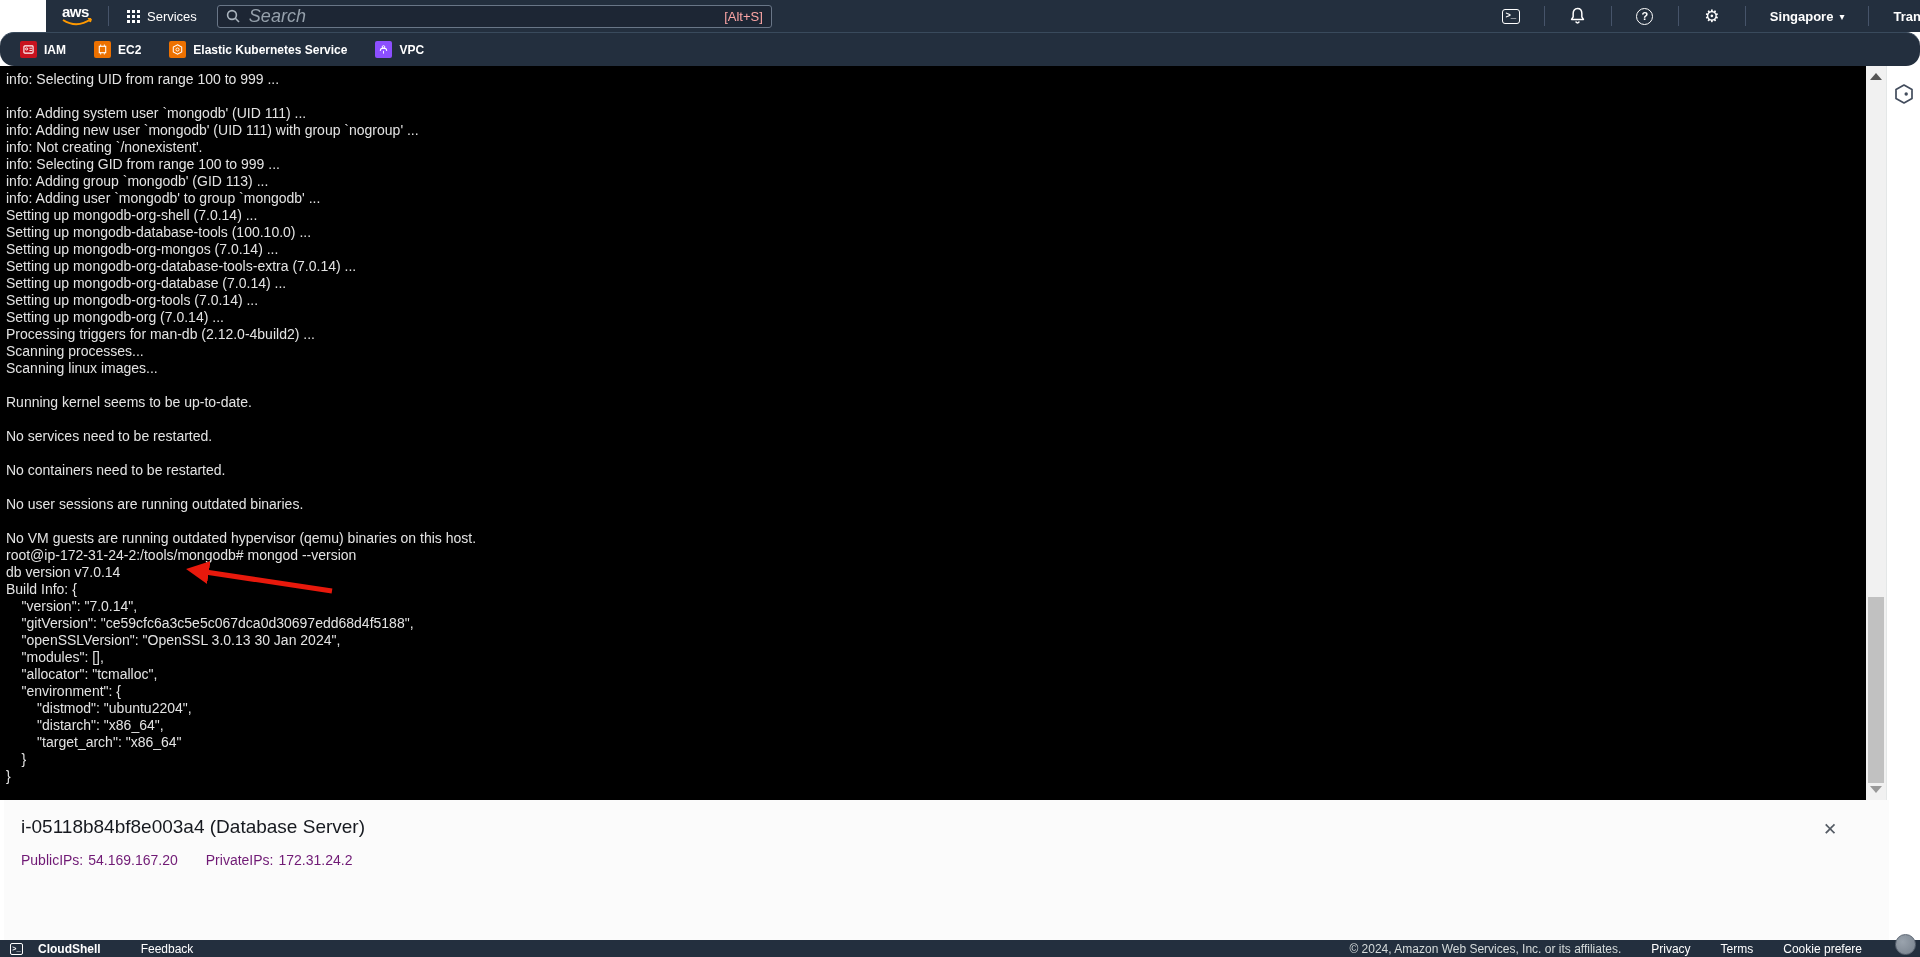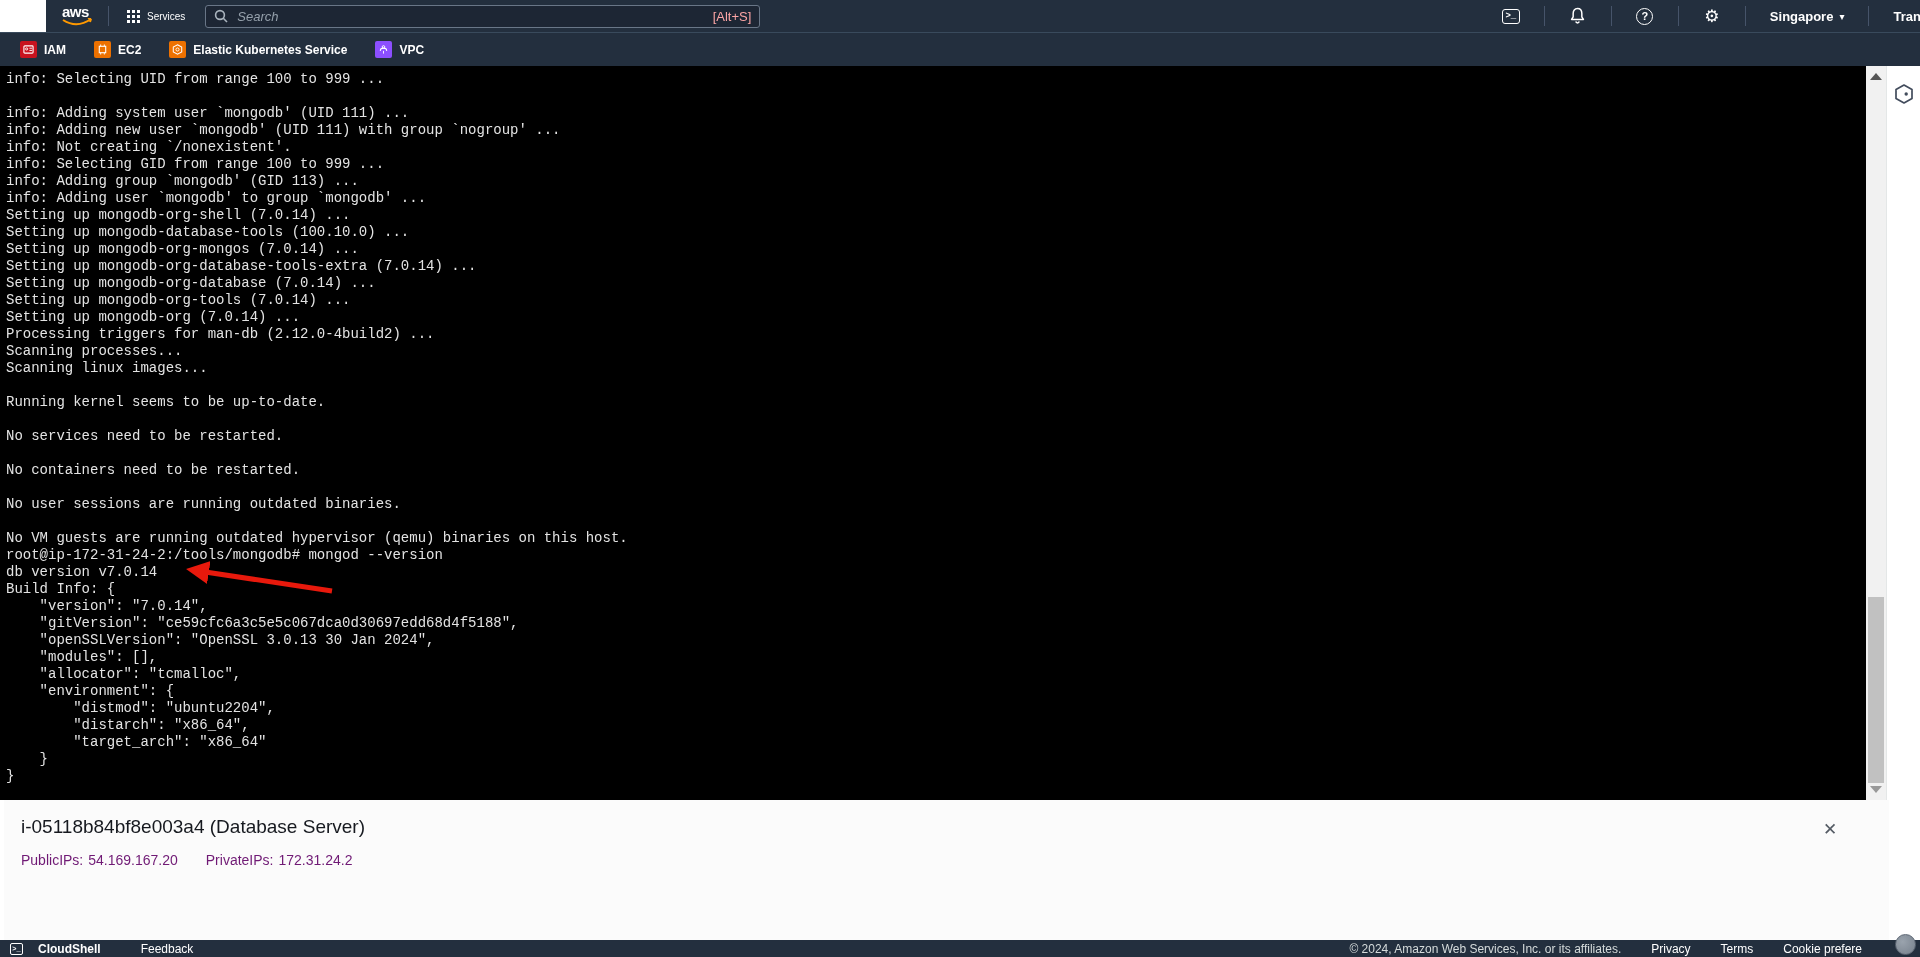--- a/index.html
+++ b/index.html
@@ -11,61 +11,61 @@
 
   
   #topnav {
     position:absolute; top:0; left:0; width:1920px; height:32px;
     background:#232f3e; display:flex; align-items:center; padding:0 14px 0 14px;margin-left:46px;
   }
   .vdiv { width:1px; height:20px; background:#46546a; margin:0 12px; flex:none; }
   #aws-logo { position:relative; width:36px; height:24px; flex:none; cursor:pointer; }
   #aws-logo .aws-txt { color:#fff; font-weight:bold; font-size:15px; letter-spacing:-0.5px; position:absolute; top:-1px; left:2px; }
   #aws-logo svg { position:absolute; left:0; bottom:0; }
-  .nav-btn { display:flex; align-items:center; gap:7px; color:#fff; font-size:10px; padding:0 6px; height:32px; cursor:pointer; flex:none; }
+  .nav-btn { display:flex; align-items:center; gap:7px; color:#fff; font-size:13px; padding:0 6px; height:32px; cursor:pointer; flex:none; }
   #services-grid { display:grid; grid-template-columns:repeat(3,3px); grid-gap:2px; }
   #services-grid span { width:3px; height:3px; background:#fff; }
   #search-box {
     margin-left:14px; width:555px; height:23px; background:#1d2634;
     border:1px solid #697687; border-radius:3px; display:flex; align-items:center;
     padding:0 8px; gap:7px; flex:none;
   }
   #search-box input {
     flex:1; background:transparent; border:none; outline:none;
-    color:#fff; font-size:13px; font-family:"Liberation Sans", sans-serif;
+    color:#fff; font-size:18px; font-family:"Liberation Sans", sans-serif;
   }
   #search-box input::placeholder { color:#95a0ab; font-style:italic; }
   #search-shortcut { color:#fca5a5; font-size:13px; flex:none; }
   #topnav-right { margin-left:auto; display:flex; align-items:center; gap:4px; }
   .icon-btn { width:34px; height:32px; display:flex; align-items:center; justify-content:center; cursor:pointer; flex:none; }
   .q-circle { width:17px; height:17px; border:1.6px solid #fff; border-radius:50%; color:#fff; font-size:11px; font-weight:bold; display:flex; align-items:center; justify-content:center; }
   .q-circle::after { content:"?"; }
   .term-glyph { width:18px; height:15px; border:1.6px solid #fff; border-radius:3px; color:#fff; font-family:"Liberation Mono", monospace; font-size:9px; font-weight:bold; display:flex; align-items:center; justify-content:center; }
   .term-glyph::after { content:">_"; }
   .gear-glyph { color:#fff; font-size:17px; font-family:"DejaVu Sans", sans-serif; line-height:1; }
   .menu-label { color:#fff; font-size:13px; font-weight:bold; display:flex; align-items:center; gap:6px; padding:12px 8px; height:32px; cursor:pointer; flex:none; }
   .caret { font-size:10px; color:#fff; font-family:"DejaVu Sans", sans-serif; }
 
   
   #favbar {
     position:absolute; top:32px; left:0; width:1920px; height:34px;
     background:#232f3e; border-top:1px solid #394a5c;
-    display:flex; align-items:center; padding:0 10px; gap:8px;
+    display:flex; align-items:center; padding:0 10px; gap:8px;border-radius:14px;
   }
   .fav-item { display:flex; align-items:center; gap:7px; padding:0 10px; height:34px; cursor:pointer; flex:none; }
   .fav-icon { width:17px; height:17px; border-radius:2px; display:flex; align-items:center; justify-content:center; flex:none; }
   .fav-label { color:#fff; font-size:12px; font-weight:bold; white-space:nowrap; }
 
   
   #terminal {
     position:absolute; top:66px; left:0; width:1866px; height:734px;
     background:#000; padding:5px 0 0 6px; cursor:text; overflow:hidden;
   }
   #term-pre, #prompt-row {
-    margin:0; font-family:Liberation Mono, monospace; font-size:14px;
+    margin:0; font-family:Liberation Sans, sans-serif; font-size:14px;
     line-height:17px; color:#e3e3e3; white-space:pre;
   }
   #prompt-row { display:block; }
   #annotation-arrow { position:absolute; top:0; left:0; pointer-events:none; }
 
   
   #term-scrollbar {
     position:absolute; top:66px; left:1866px; width:20px; height:734px;
     background:#f1f1f1;
   }

